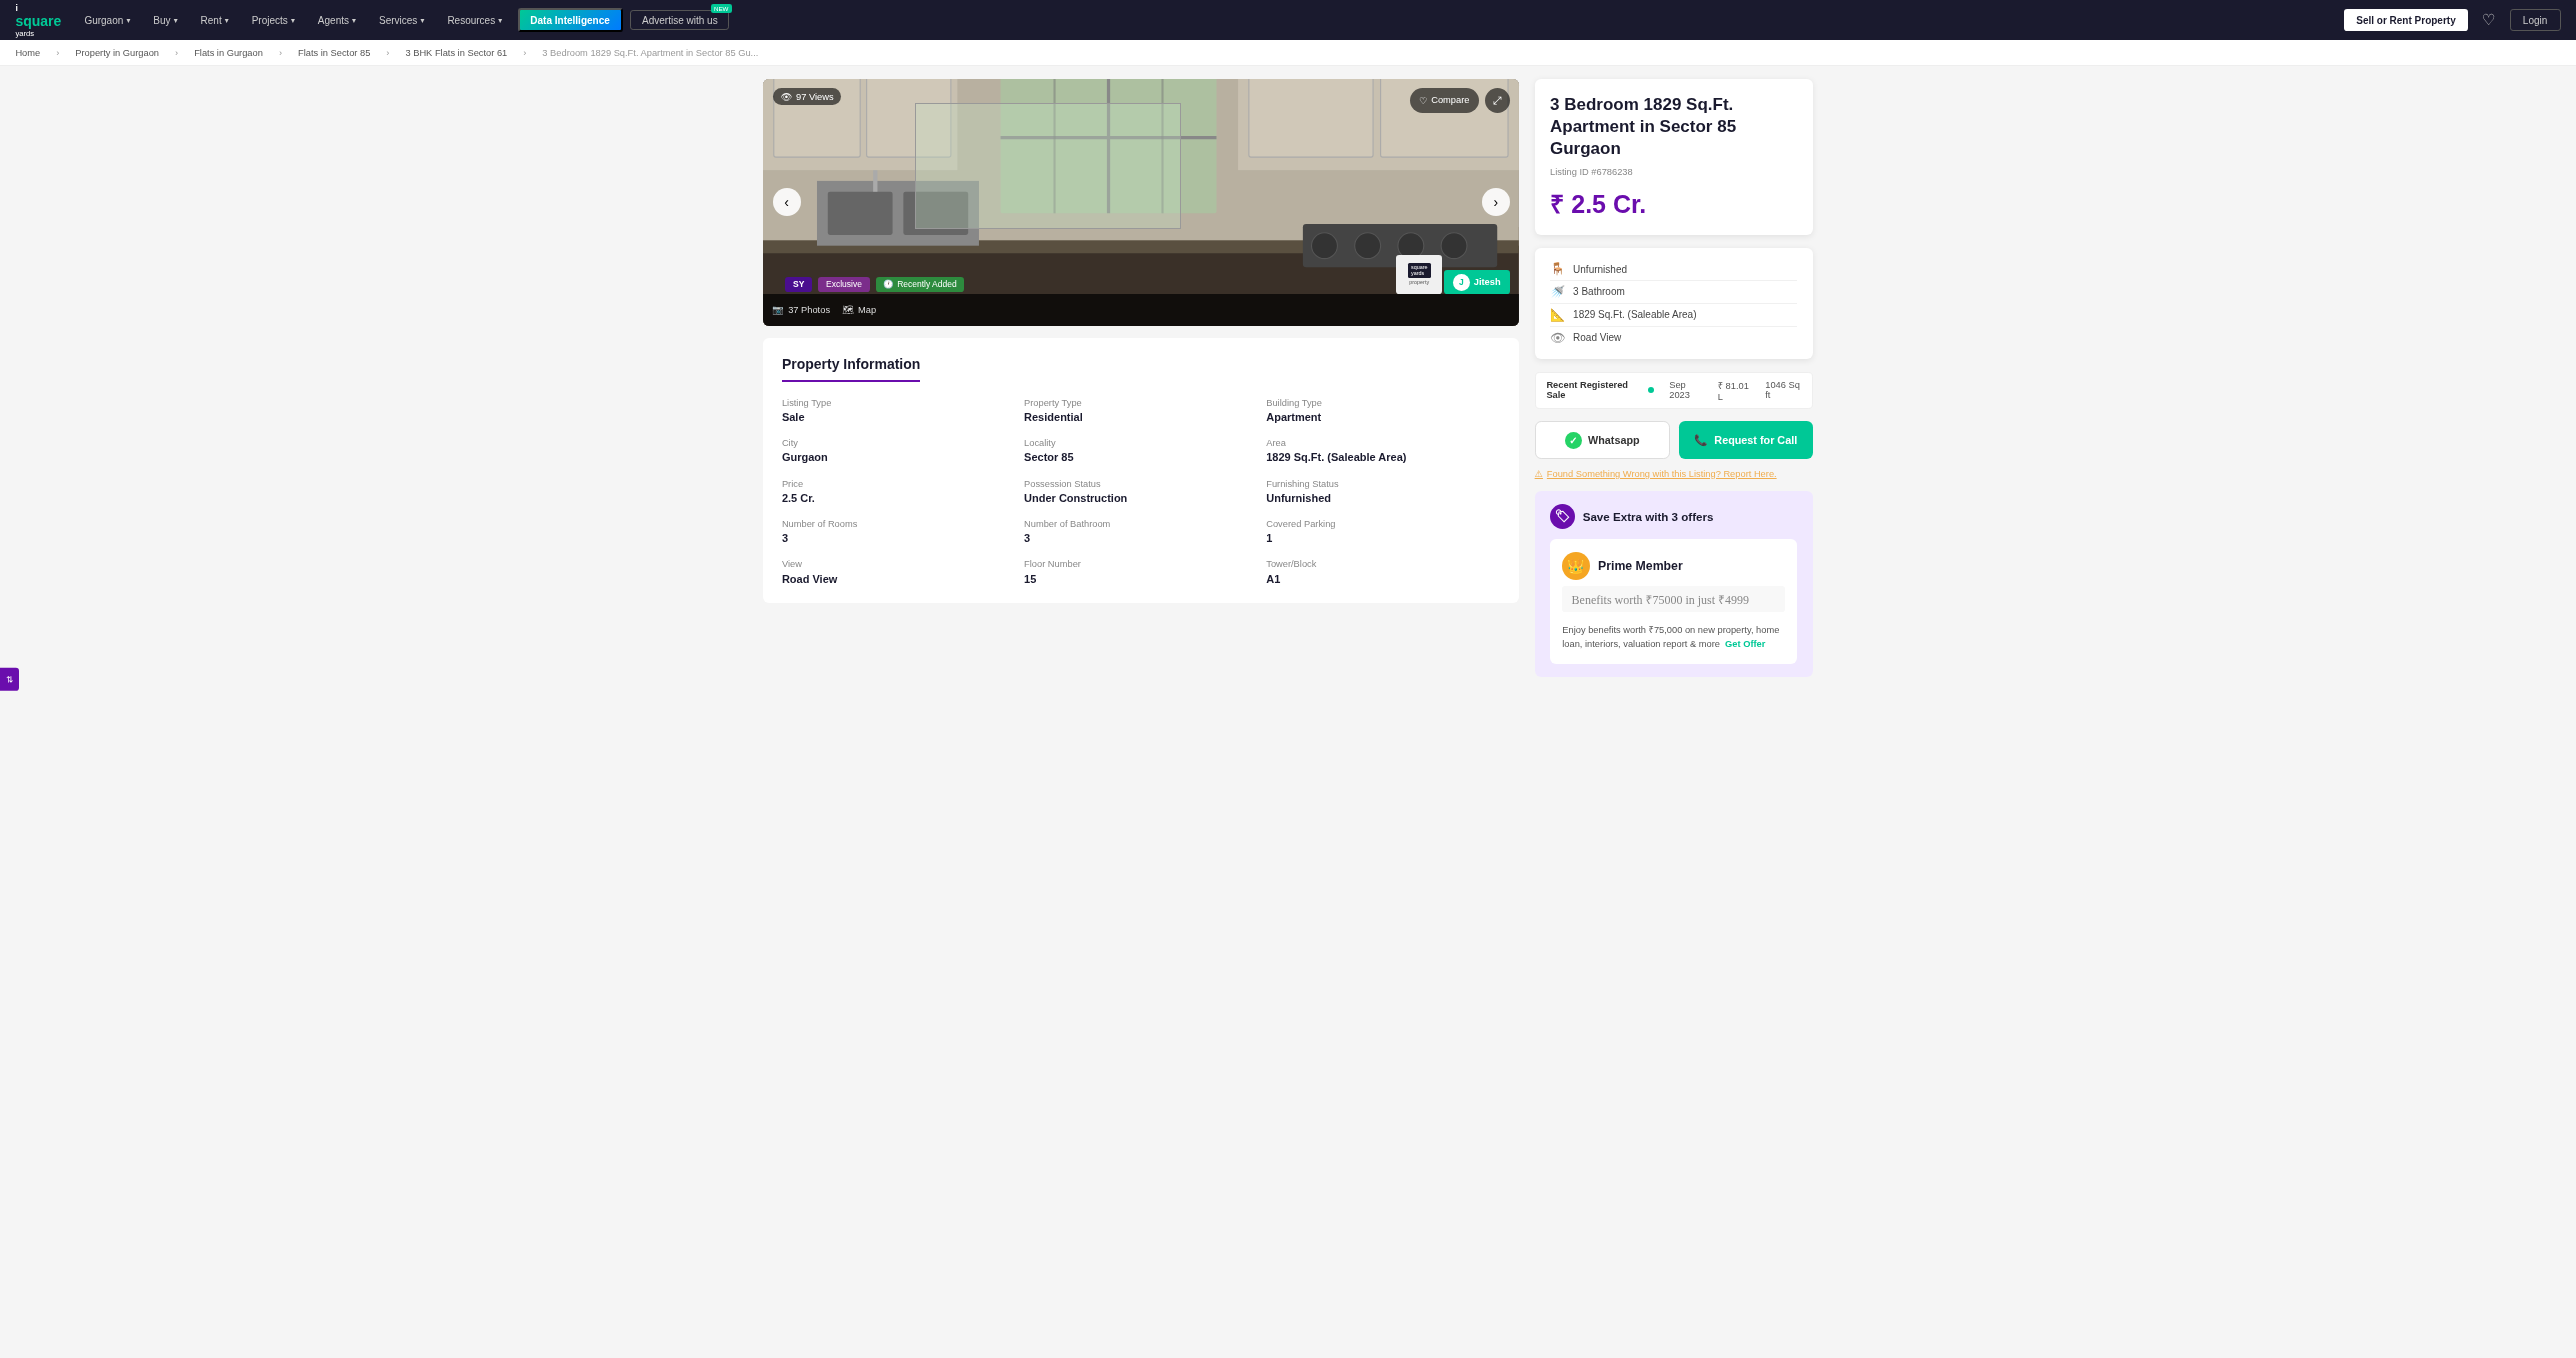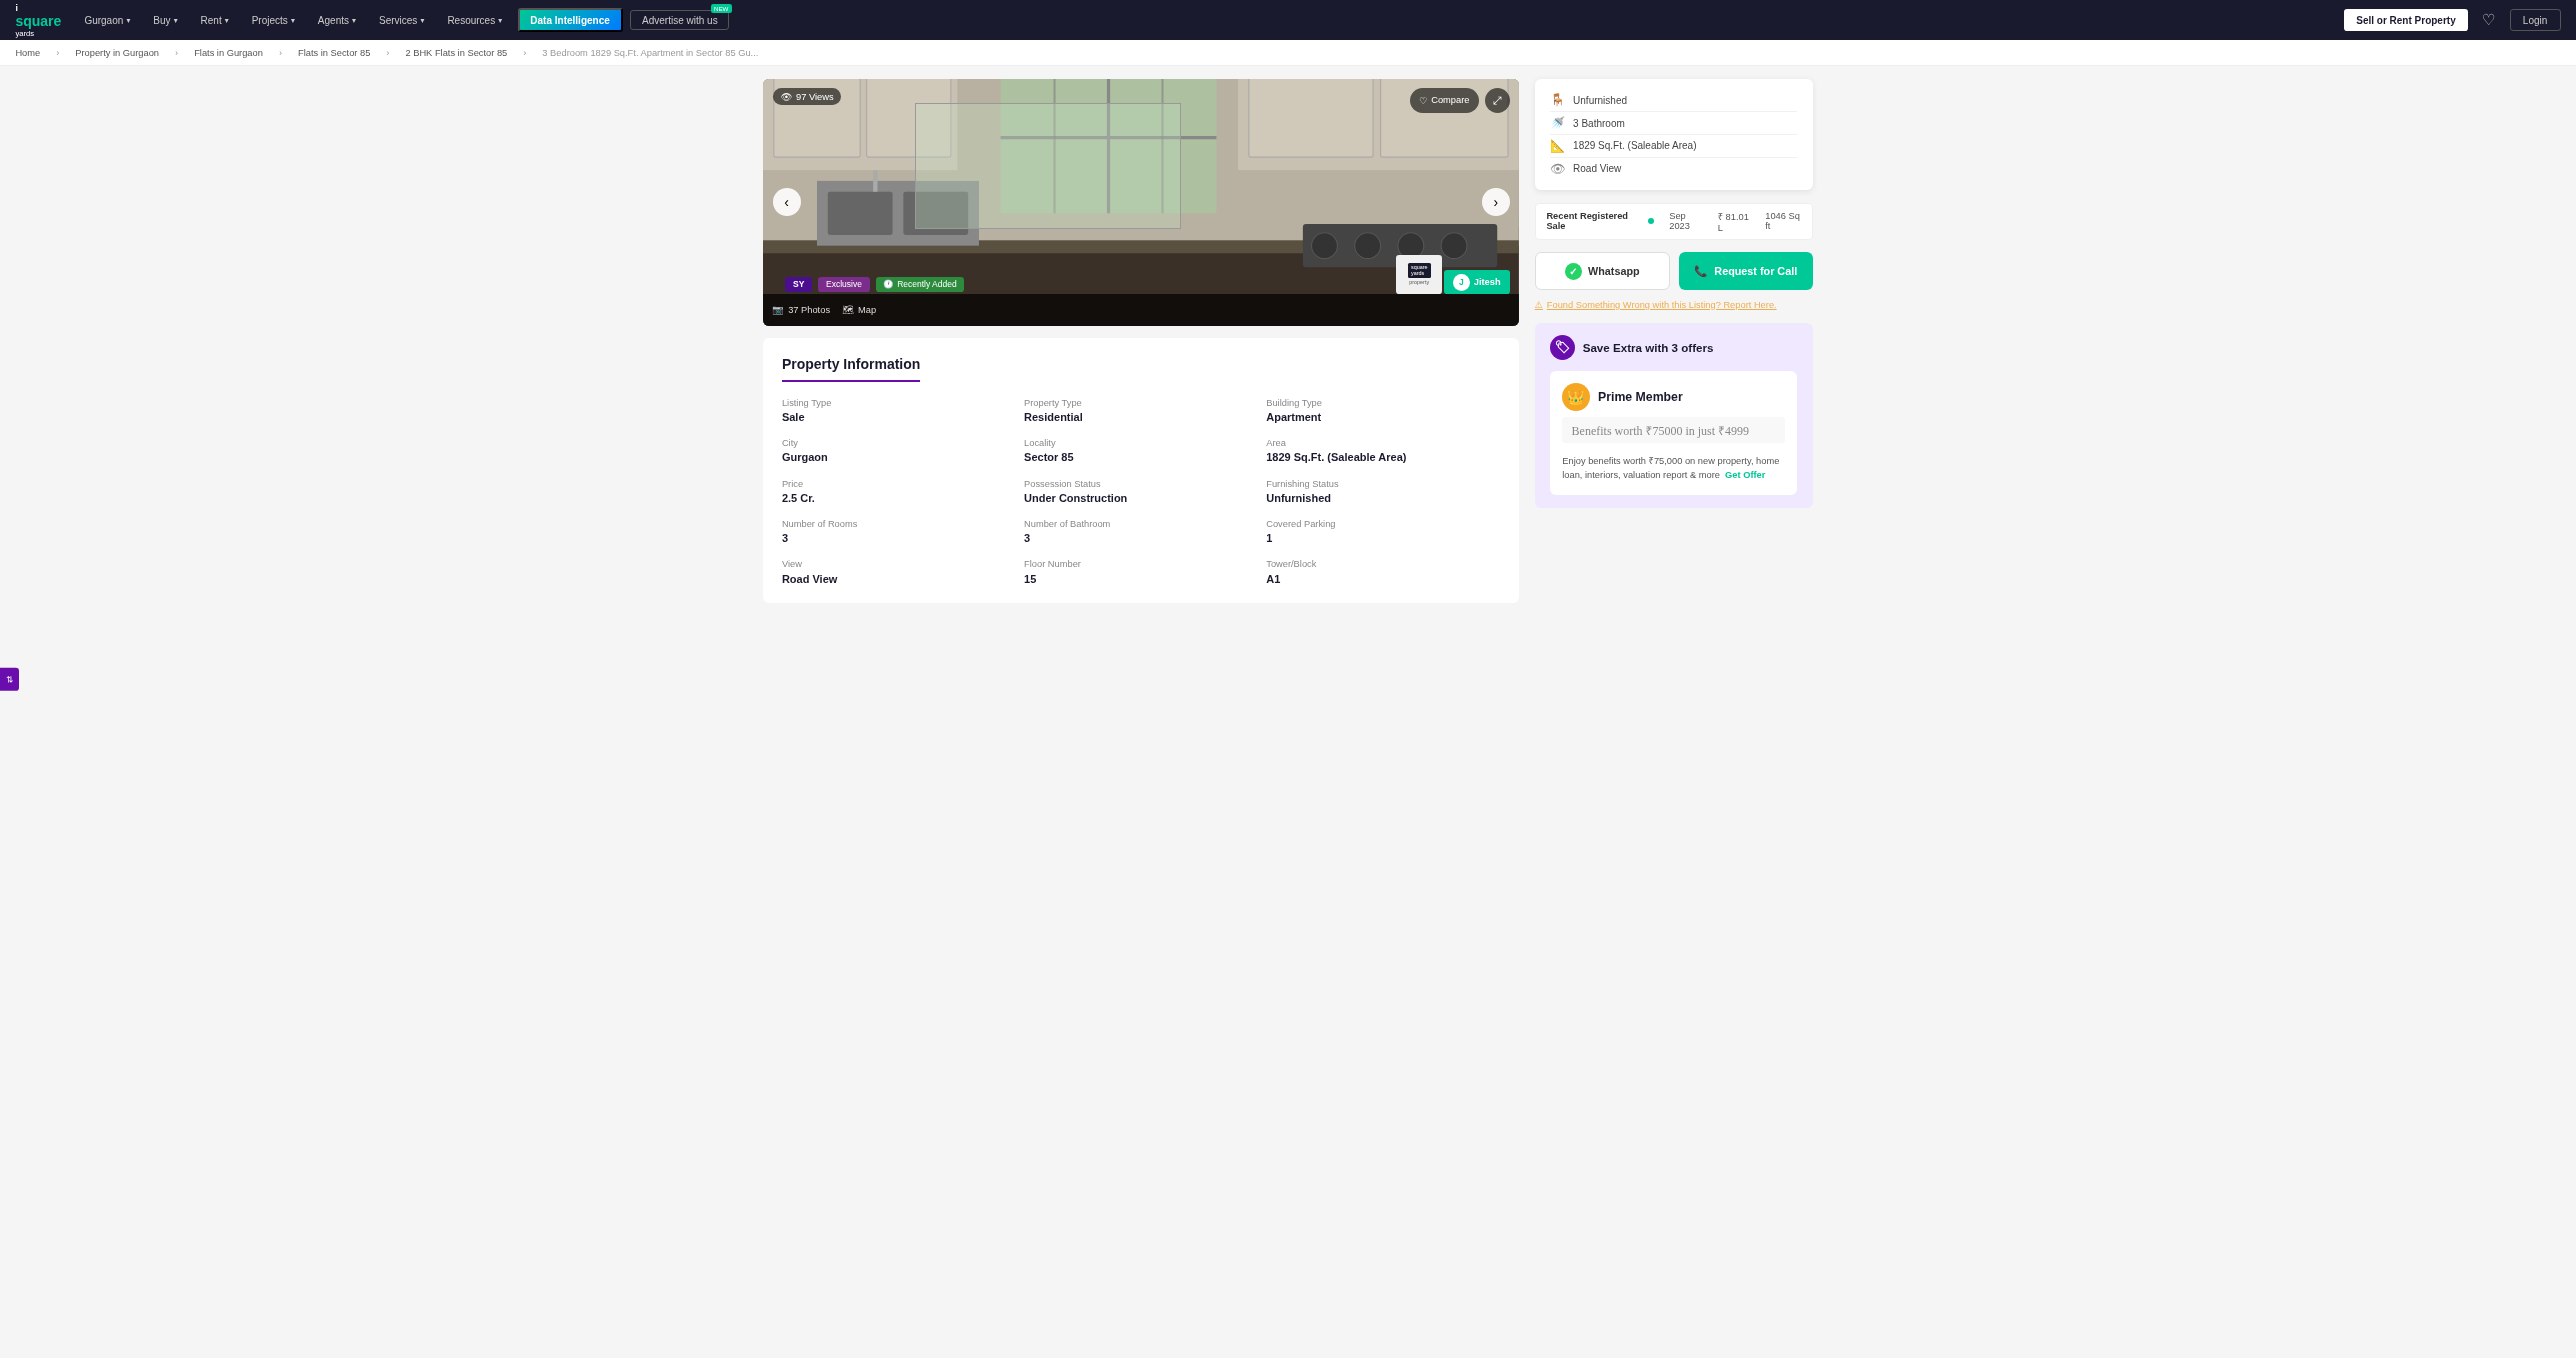--- a/index.html
+++ b/index.html
@@ -647,21 +647,21 @@
 
 <div class="breadcrumb">
   <a>Home</a>
   <span>›</span>
   <a>Property in Gurgaon</a>
   <span>›</span>
   <a>Flats in Gurgaon</a>
   <span>›</span>
   <a>Flats in Sector 85</a>
   <span>›</span>
-  <a>2 BHK Flats in Sector 85</a>
+  <a>3 BHK Flats in Sector 61</a>
   <span>›</span>
   <span>3 Bedroom 1829 Sq.Ft. Apartment in Sector 85 Gu...</span>
 </div>
 
 <div class="main-layout">
 
   <div class="left-col">
 
     <div class="gallery-container">
       <div class="kitchen-scene">
@@ -819,20 +819,25 @@
         <div class="info-item">
           <label>Tower/Block</label>
           <div class="info-value">A1</div>
         </div>
       </div>
     </div>
   </div>
 
   <div class="right-col">
 
+    <div class="title-card">
+      <h1>3 Bedroom 1829 Sq.Ft. Apartment in Sector 85 Gurgaon</h1>
+      <div class="listing-id">Listing ID #6786238</div>
+      <div class="price-big">₹ 2.5 Cr.</div>
+    </div>
 
     <div class="quick-facts">
       <div class="quick-fact-item">
         <span class="qf-icon">🪑</span>
         <span>Unfurnished</span>
       </div>
       <div class="quick-fact-item">
         <span class="qf-icon">🚿</span>
         <span>3 Bathroom</span>
       </div>

